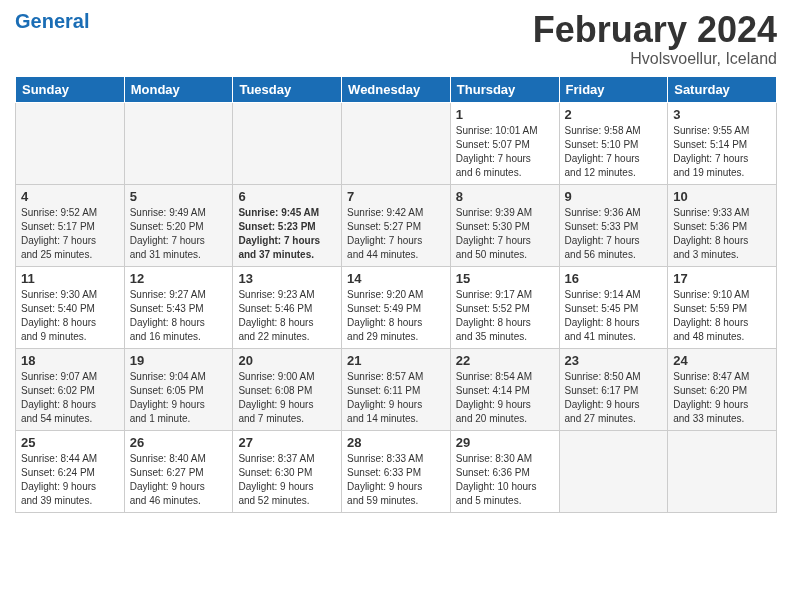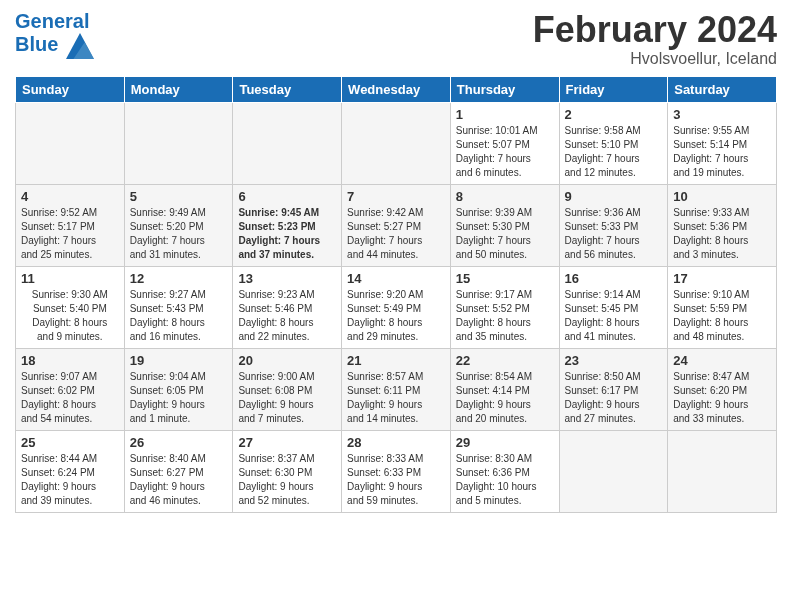--- a/index.html
+++ b/index.html
@@ -89,27 +89,20 @@
     }
   </style>
 </head>
 <body>
 
 <div class="header">
   <div class="logo">
     <div>
       <div class="logo-text">
         <span>General</span>
-      </div>
-      <div class="logo-text">
-        <span style="color:#1a6db5;">Blue</span>
-        <svg class="logo-icon" viewBox="0 0 30 28" style="display:inline-block;vertical-align:middle;margin-left:2px;">
-          <polygon points="0,28 15,0 30,28" fill="#1a6db5"></polygon>
-          <polygon points="8,28 20,10 30,28" fill="#5599cc" opacity="0.6"></polygon>
-        </svg>
       </div>
     </div>
   </div>
   <div class="title-block">
     <div class="month-title">February 2024</div>
     <div class="subtitle">Hvolsvoellur, Iceland</div>
   </div>
 </div>
 
 <table class="calendar">
@@ -199,21 +192,21 @@
           <div class="day-num">10</div>
           <div class="day-info" style="white-space: pre-line;">Sunrise: 9:33 AM
 Sunset: 5:36 PM
 Daylight: 8 hours
 and 3 minutes.</div>
         </td>
       </tr>
       <tr>
         <td>
           <div class="day-num">11</div>
-          <div class="day-info" style="white-space: pre-line; text-align: center;">Sunrise: 9:30 AM
+          <div class="day-info" style="white-space: pre-line;">Sunrise: 9:30 AM
 Sunset: 5:40 PM
 Daylight: 8 hours
 and 9 minutes.</div>
         </td>
         <td>
           <div class="day-num">12</div>
           <div class="day-info" style="white-space: pre-line;">Sunrise: 9:27 AM
 Sunset: 5:43 PM
 Daylight: 8 hours
 and 16 minutes.</div>

